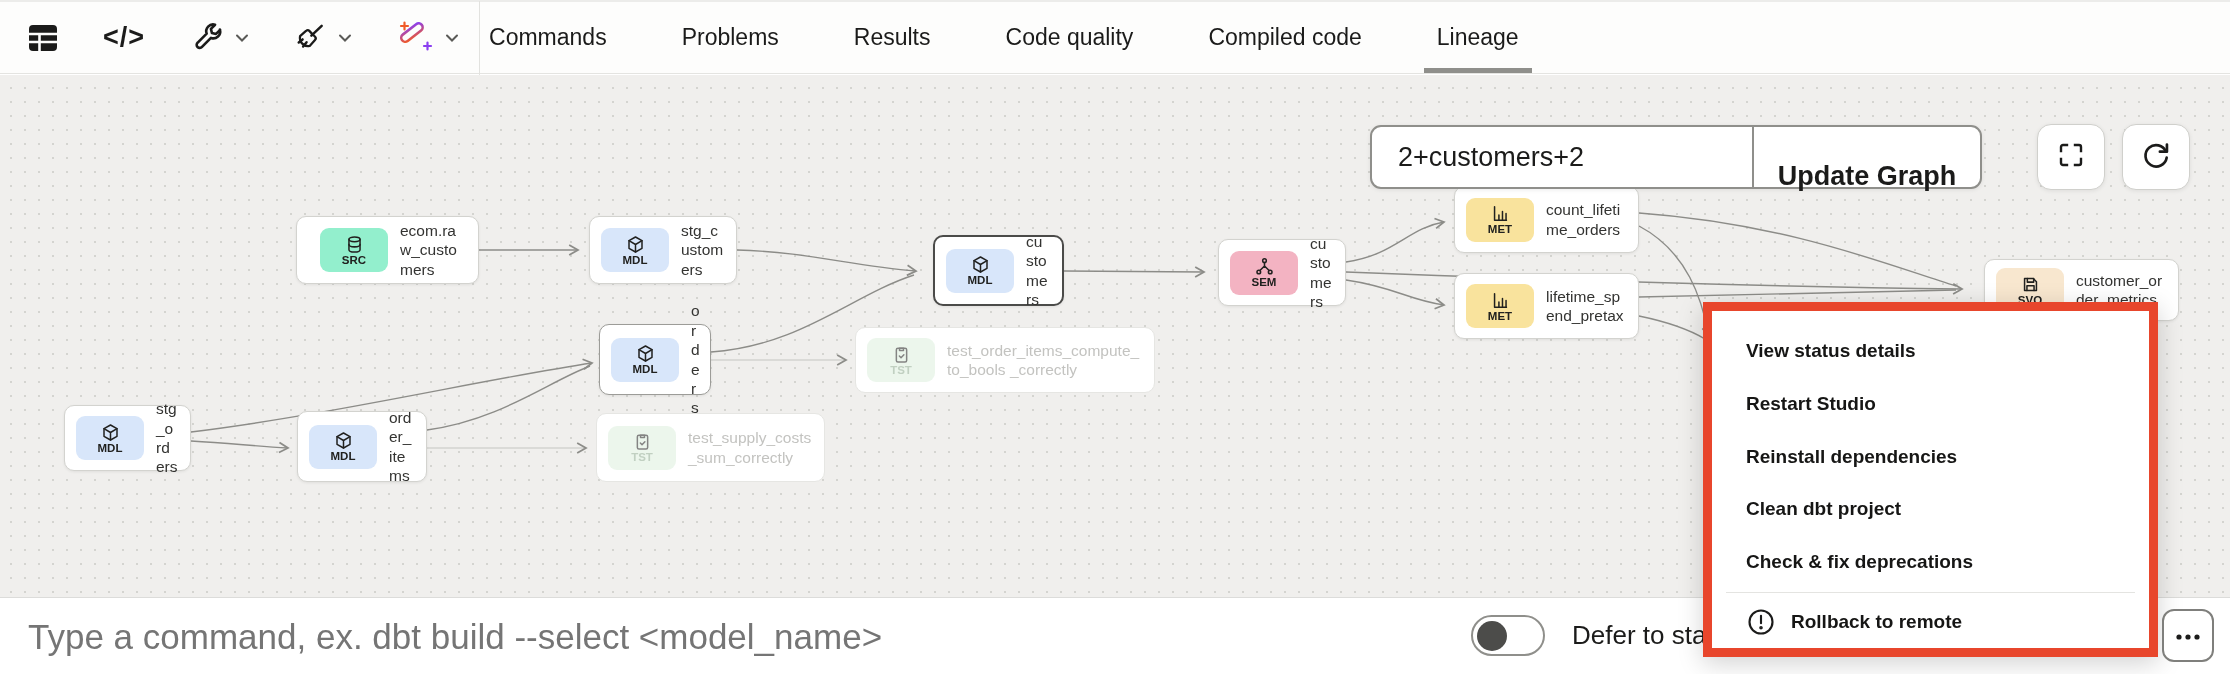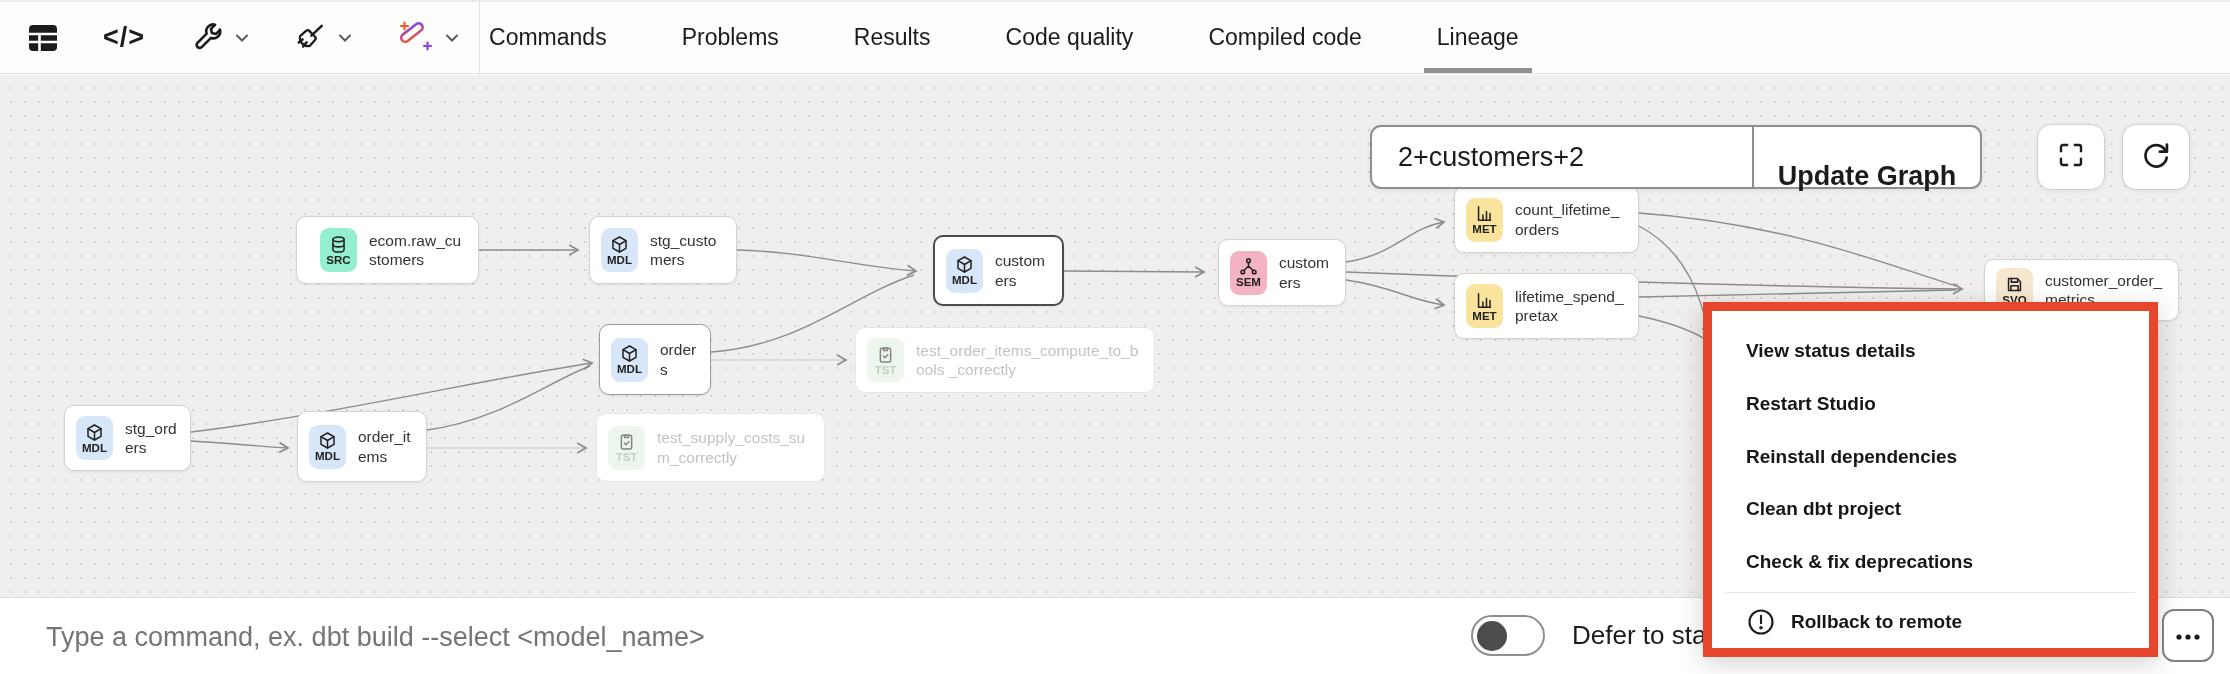--- a/index.html
+++ b/index.html
@@ -46,21 +46,21 @@
 
   
   .node {
     position:absolute; background:#ffffff; border:1.5px solid #d3d3cf; border-radius:10px;
     display:flex; align-items:center; gap:12px; padding:0 12px 0 11px;
     box-shadow:0 1px 3px rgba(0,0,0,.07); z-index:3; cursor:pointer;
   }
   .node.selected { border:2px solid #4b4b49; }
   .node.strong { border-color:#9c9c98; }
   .node .badge {
-    flex:0 0 auto; width:37px; height:44px; border-radius:9px;
+    flex:0 0 auto; width:68px; height:44px; border-radius:9px;
     display:flex; flex-direction:column; align-items:center; justify-content:center; gap:1px;
   }
   .node .badge .blabel { font-size:11.5px; font-weight:600; color:#21211f; line-height:11px; }
   .node .nlabel { font-size:15.5px; color:#333331; font-weight:500; line-height:1.25; overflow-wrap:anywhere; }
   .node.faded { border-color:#e6e6e3; box-shadow:none; }
   .node.faded .nlabel { color:#c3c3c0; }
   .node.faded .badge { opacity:.55; }
   .node.faded .badge .blabel { color:#8faa90; }
 
   
@@ -85,22 +85,22 @@
   }
   #btn-fullscreen { left:2037px; }
   #btn-refresh { left:2122px; }
 
   
   .bottombar {
     position:absolute; top:597px; left:0; width:2230px; height:77px; background:#fff;
     border-top:1px solid #dcdcda; z-index:10;
   }
   .cmd-input {
-    position:absolute; left:44px; top:18px; width:1300px; height:42px; border:0; outline:none;
-    font-family:inherit; font-size:27px; color:#333; background:transparent;
+    position:absolute; left:26px; top:18px; width:1300px; height:42px; border:0; outline:none;
+    font-family:inherit; font-size:35px; color:#333; background:transparent;
   }
   .cmd-input::placeholder { color:#97979
 
 4; opacity:1; }
   .toggle {
     position:absolute; left:1471px; top:615px; width:74px; height:41px;
     border:2px solid #8f8f8b; border-radius:22px; background:#fff; z-index:11; cursor:pointer;
   }
   .toggle .knob { position:absolute; left:4px; top:3.5px; width:30px; height:30px; border-radius:50%; background:#4c4c4a; }
   .defer-label { position:absolute; left:1572px; top:620px; font-size:26px; font-weight:500; color:#1b1b1a; z-index:11; white-space:nowrap; }

